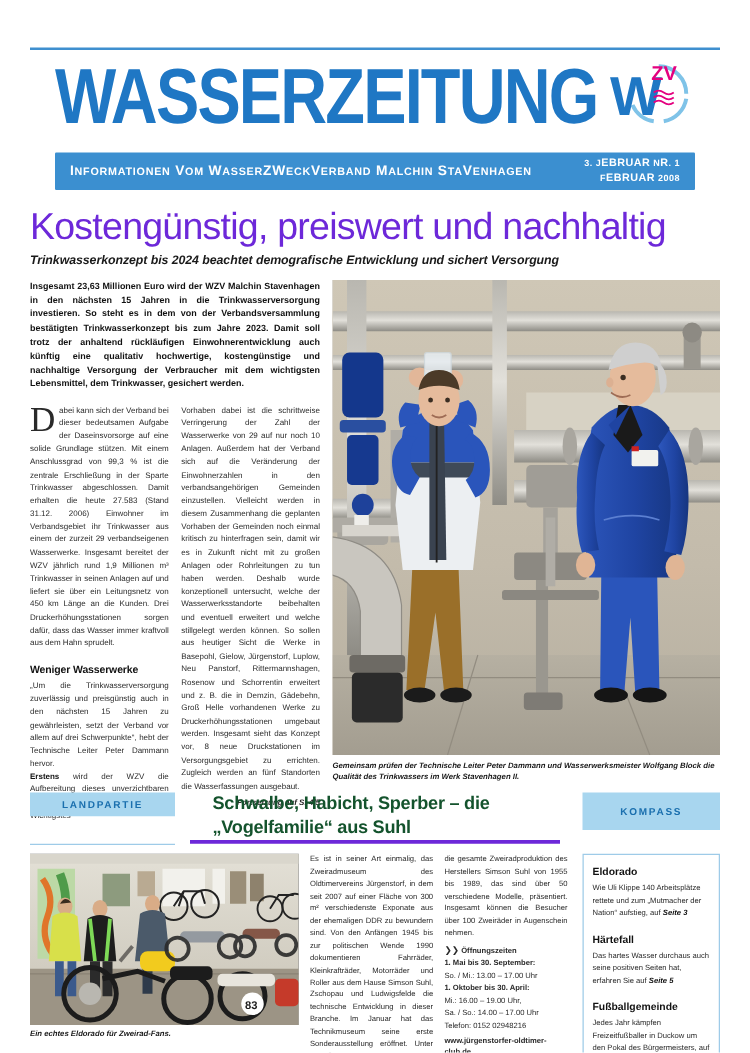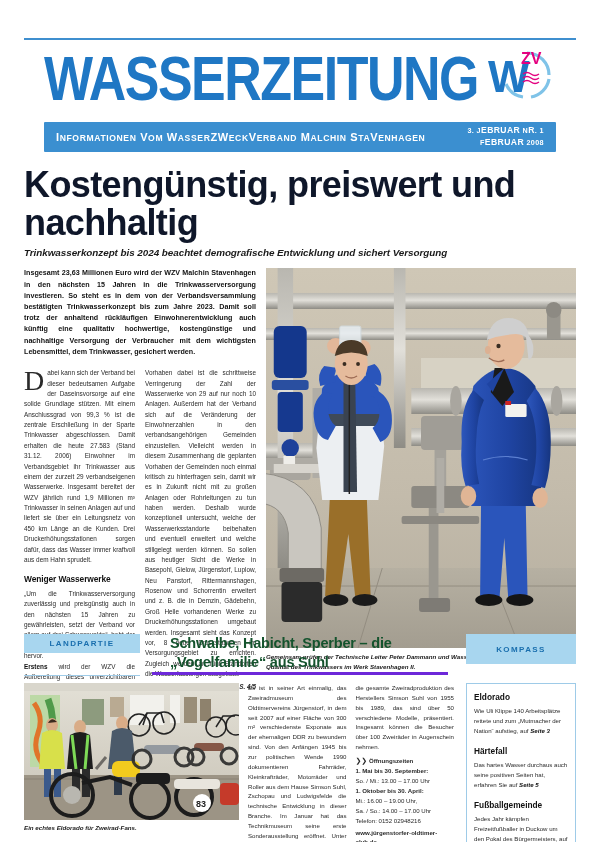--- a/index.html
+++ b/index.html
@@ -53,24 +53,24 @@
   .sc { font-size:8.6px; }
   .mast-bar-right {
     text-align:right; font-size:7.2px; font-weight:bold; line-height:1.35;
     letter-spacing:0.4px;
   }
 
   
   .headline-wrap { padding:14px 24px 0 24px; }
   h1.headline {
     margin:0;
-    font-size:36px;
-    font-weight:bold;
+    font-size:30px;
+    font-weight:normal;
     letter-spacing:-0.6px;
-    color:#0f172a;
+    color:#6d28d9;
     line-height:1.06;
   }
   .subhead {
     margin-top:5px;
     font-size:9.9px;
     font-weight:bold;
     font-style:italic;
     color:#1a1a1a;
     letter-spacing:-0.05px;
   }

